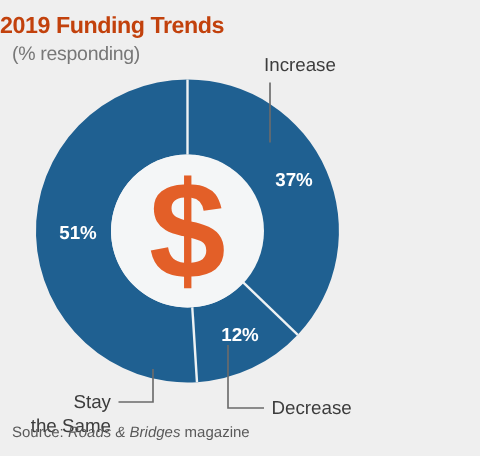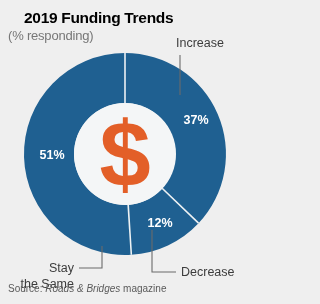--- a/index.html
+++ b/index.html
@@ -15,25 +15,25 @@
     overflow: hidden;
   }
   #infographic {
     position: relative;
     width: 250px;
     height: 304px;
     background: #efefef;
   }
   .title {
     position: absolute;
-    left: 24px;
+    left: 0;
     top: 9px;
     font-size: 15.5px;
     font-weight: bold;
-    color: #000000;
+    color: #c2410c;
     letter-spacing: -0.3px;
     white-space: nowrap;
   }
   .subtitle {
     position: absolute;
     left: 8px;
     top: 28px;
     font-size: 13px;
     font-weight: normal;
     color: #777777;

